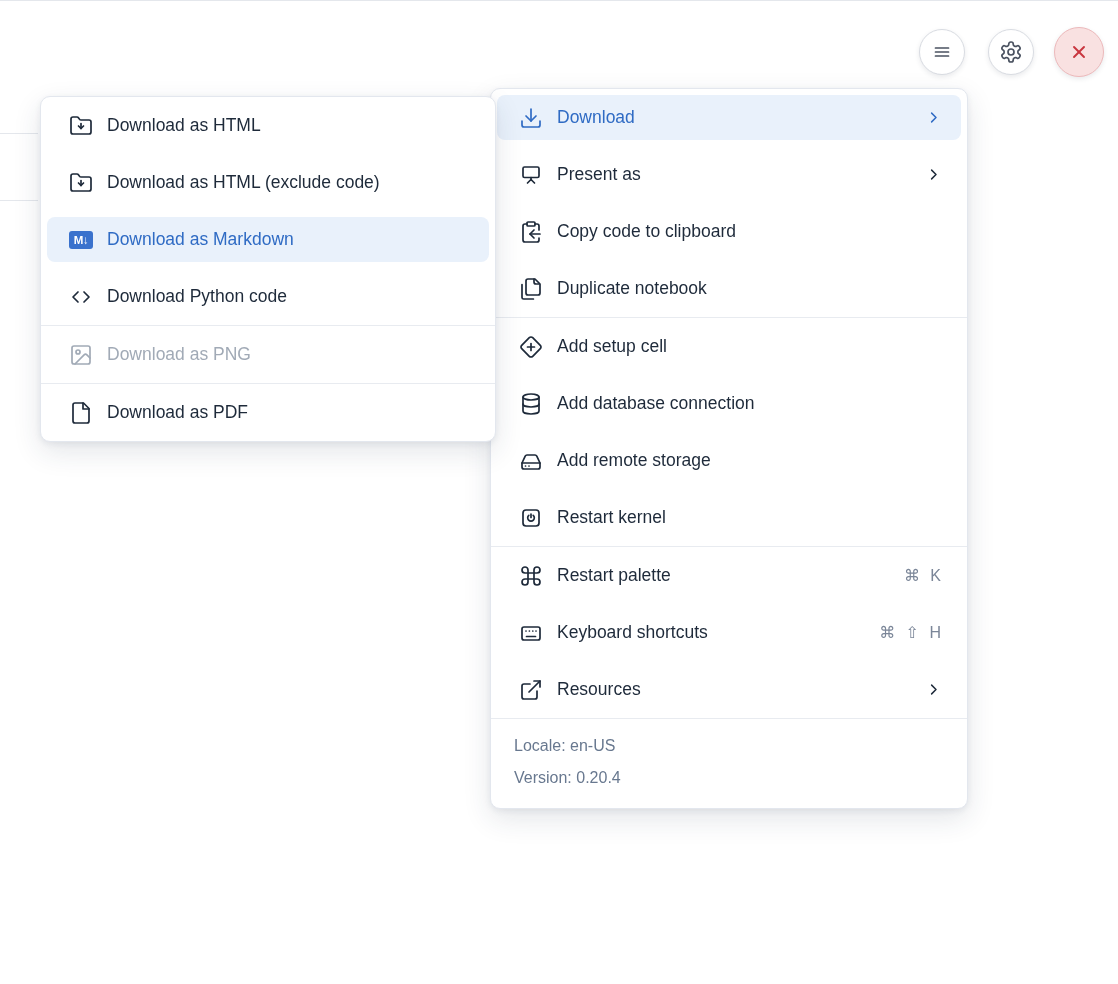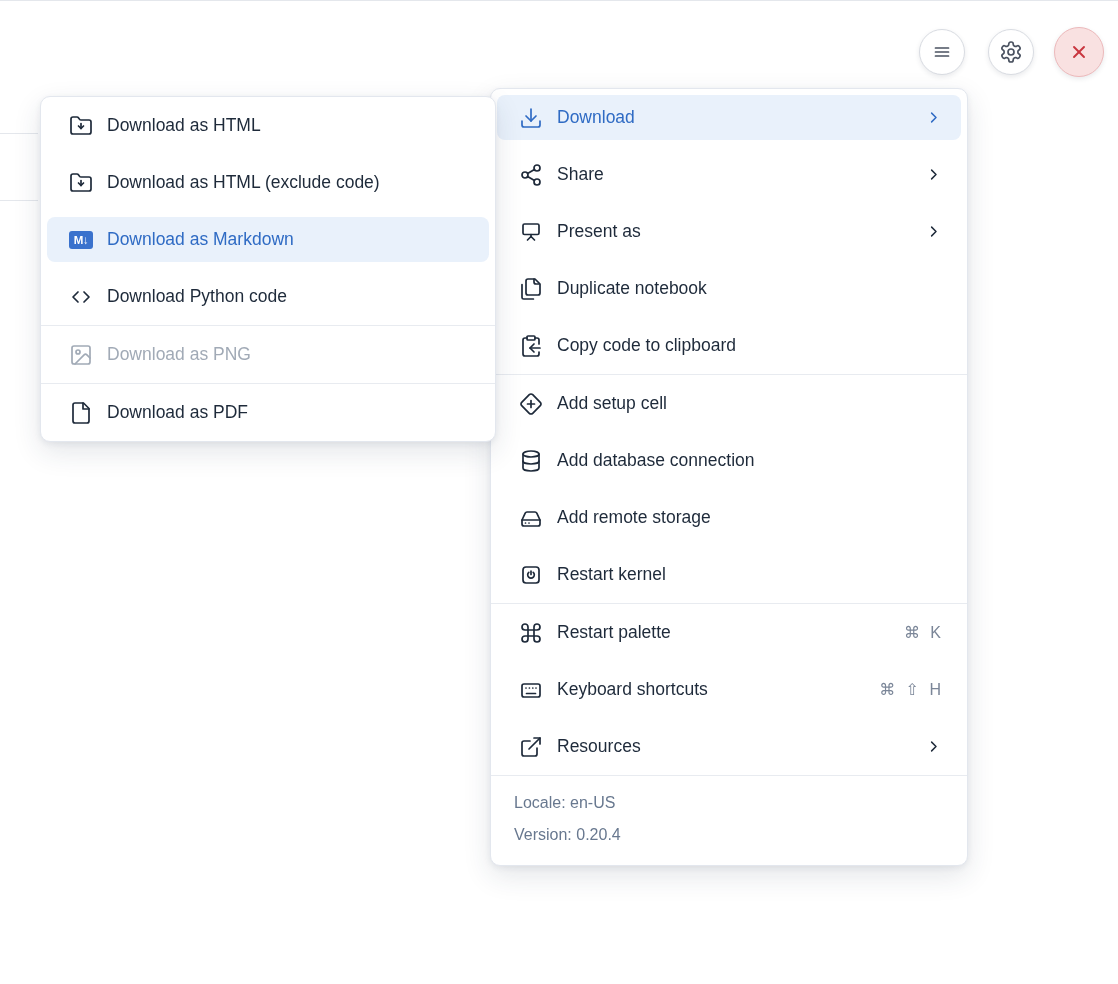--- a/index.html
+++ b/index.html
@@ -88,70 +88,53 @@
       <span class="lbl">Download</span>
       <span class="chev">
           <svg width="15" height="15" viewBox="0 0 24 24">
             <polyline points="9 5 16 12 9 19"></polyline>
           </svg>
         </span>
     </div>
     <div class="item">
       <span class="ic">
           <svg width="24" height="24" viewBox="0 0 24 24">
-            <circle cx="18" cy="5" r="3"></circle>
-            <circle cx="6" cy="12" r="3"></circle>
-            <circle cx="18" cy="19" r="3"></circle>
-            <line x1="8.59" y1="13.51" x2="15.42" y2="17.49"></line>
-            <line x1="15.41" y1="6.51" x2="8.59" y2="10.49"></line>
-          </svg>
-        </span>
-      <span class="lbl">Share</span>
-      <span class="chev">
-          <svg width="15" height="15" viewBox="0 0 24 24">
-            <polyline points="9 5 16 12 9 19"></polyline>
-          </svg>
-        </span>
-    </div>
-    <div class="item">
-      <span class="ic">
-          <svg width="24" height="24" viewBox="0 0 24 24">
             <rect x="4" y="4" width="16" height="10.5" rx="1.5"></rect>
             <path d="M12 14.5v2"></path>
             <path d="m8.5 20 3.5-3.5L15.5 20"></path>
           </svg>
         </span>
       <span class="lbl">Present as</span>
       <span class="chev">
           <svg width="15" height="15" viewBox="0 0 24 24">
             <polyline points="9 5 16 12 9 19"></polyline>
           </svg>
         </span>
-    </div>
-    <div class="item">
-      <span class="ic">
-          <svg width="24" height="24" viewBox="0 0 24 24">
-            <path d="M20 7h-3a2 2 0 0 1-2-2V2"></path>
-            <path d="M9 18a2 2 0 0 1-2-2V4a2 2 0 0 1 2-2h7l5 5v9a2 2 0 0 1-2 2Z"></path>
-            <path d="M3 7.6v12.8A1.6 1.6 0 0 0 4.6 22h9.8"></path>
-          </svg>
-        </span>
-      <span class="lbl">Duplicate notebook</span>
     </div>
     <div class="item">
       <span class="ic">
           <svg width="24" height="24" viewBox="0 0 24 24">
             <rect width="8" height="4" x="8" y="2" rx="1"></rect>
             <path d="M8 4H6a2 2 0 0 0-2 2v14a2 2 0 0 0 2 2h12a2 2 0 0 0 2-2v-2"></path>
             <path d="M16 4h2a2 2 0 0 1 2 2v4"></path>
             <path d="M21 14H11"></path>
             <path d="m15 10-4 4 4 4"></path>
           </svg>
         </span>
       <span class="lbl">Copy code to clipboard</span>
+    </div>
+    <div class="item">
+      <span class="ic">
+          <svg width="24" height="24" viewBox="0 0 24 24">
+            <path d="M20 7h-3a2 2 0 0 1-2-2V2"></path>
+            <path d="M9 18a2 2 0 0 1-2-2V4a2 2 0 0 1 2-2h7l5 5v9a2 2 0 0 1-2 2Z"></path>
+            <path d="M3 7.6v12.8A1.6 1.6 0 0 0 4.6 22h9.8"></path>
+          </svg>
+        </span>
+      <span class="lbl">Duplicate notebook</span>
     </div>
   </div>
 
   <div class="section">
     <div class="item">
       <span class="ic">
           <svg width="24" height="24" viewBox="0 0 24 24">
             <path d="M2.7 10.3a2.41 2.41 0 0 0 0 3.41l7.59 7.59a2.41 2.41 0 0 0 3.41 0l7.59-7.59a2.41 2.41 0 0 0 0-3.41L13.7 2.71a2.41 2.41 0 0 0-3.41 0Z"></path>
             <path d="M12 8.5v7"></path>
             <path d="M8.5 12h7"></path>

